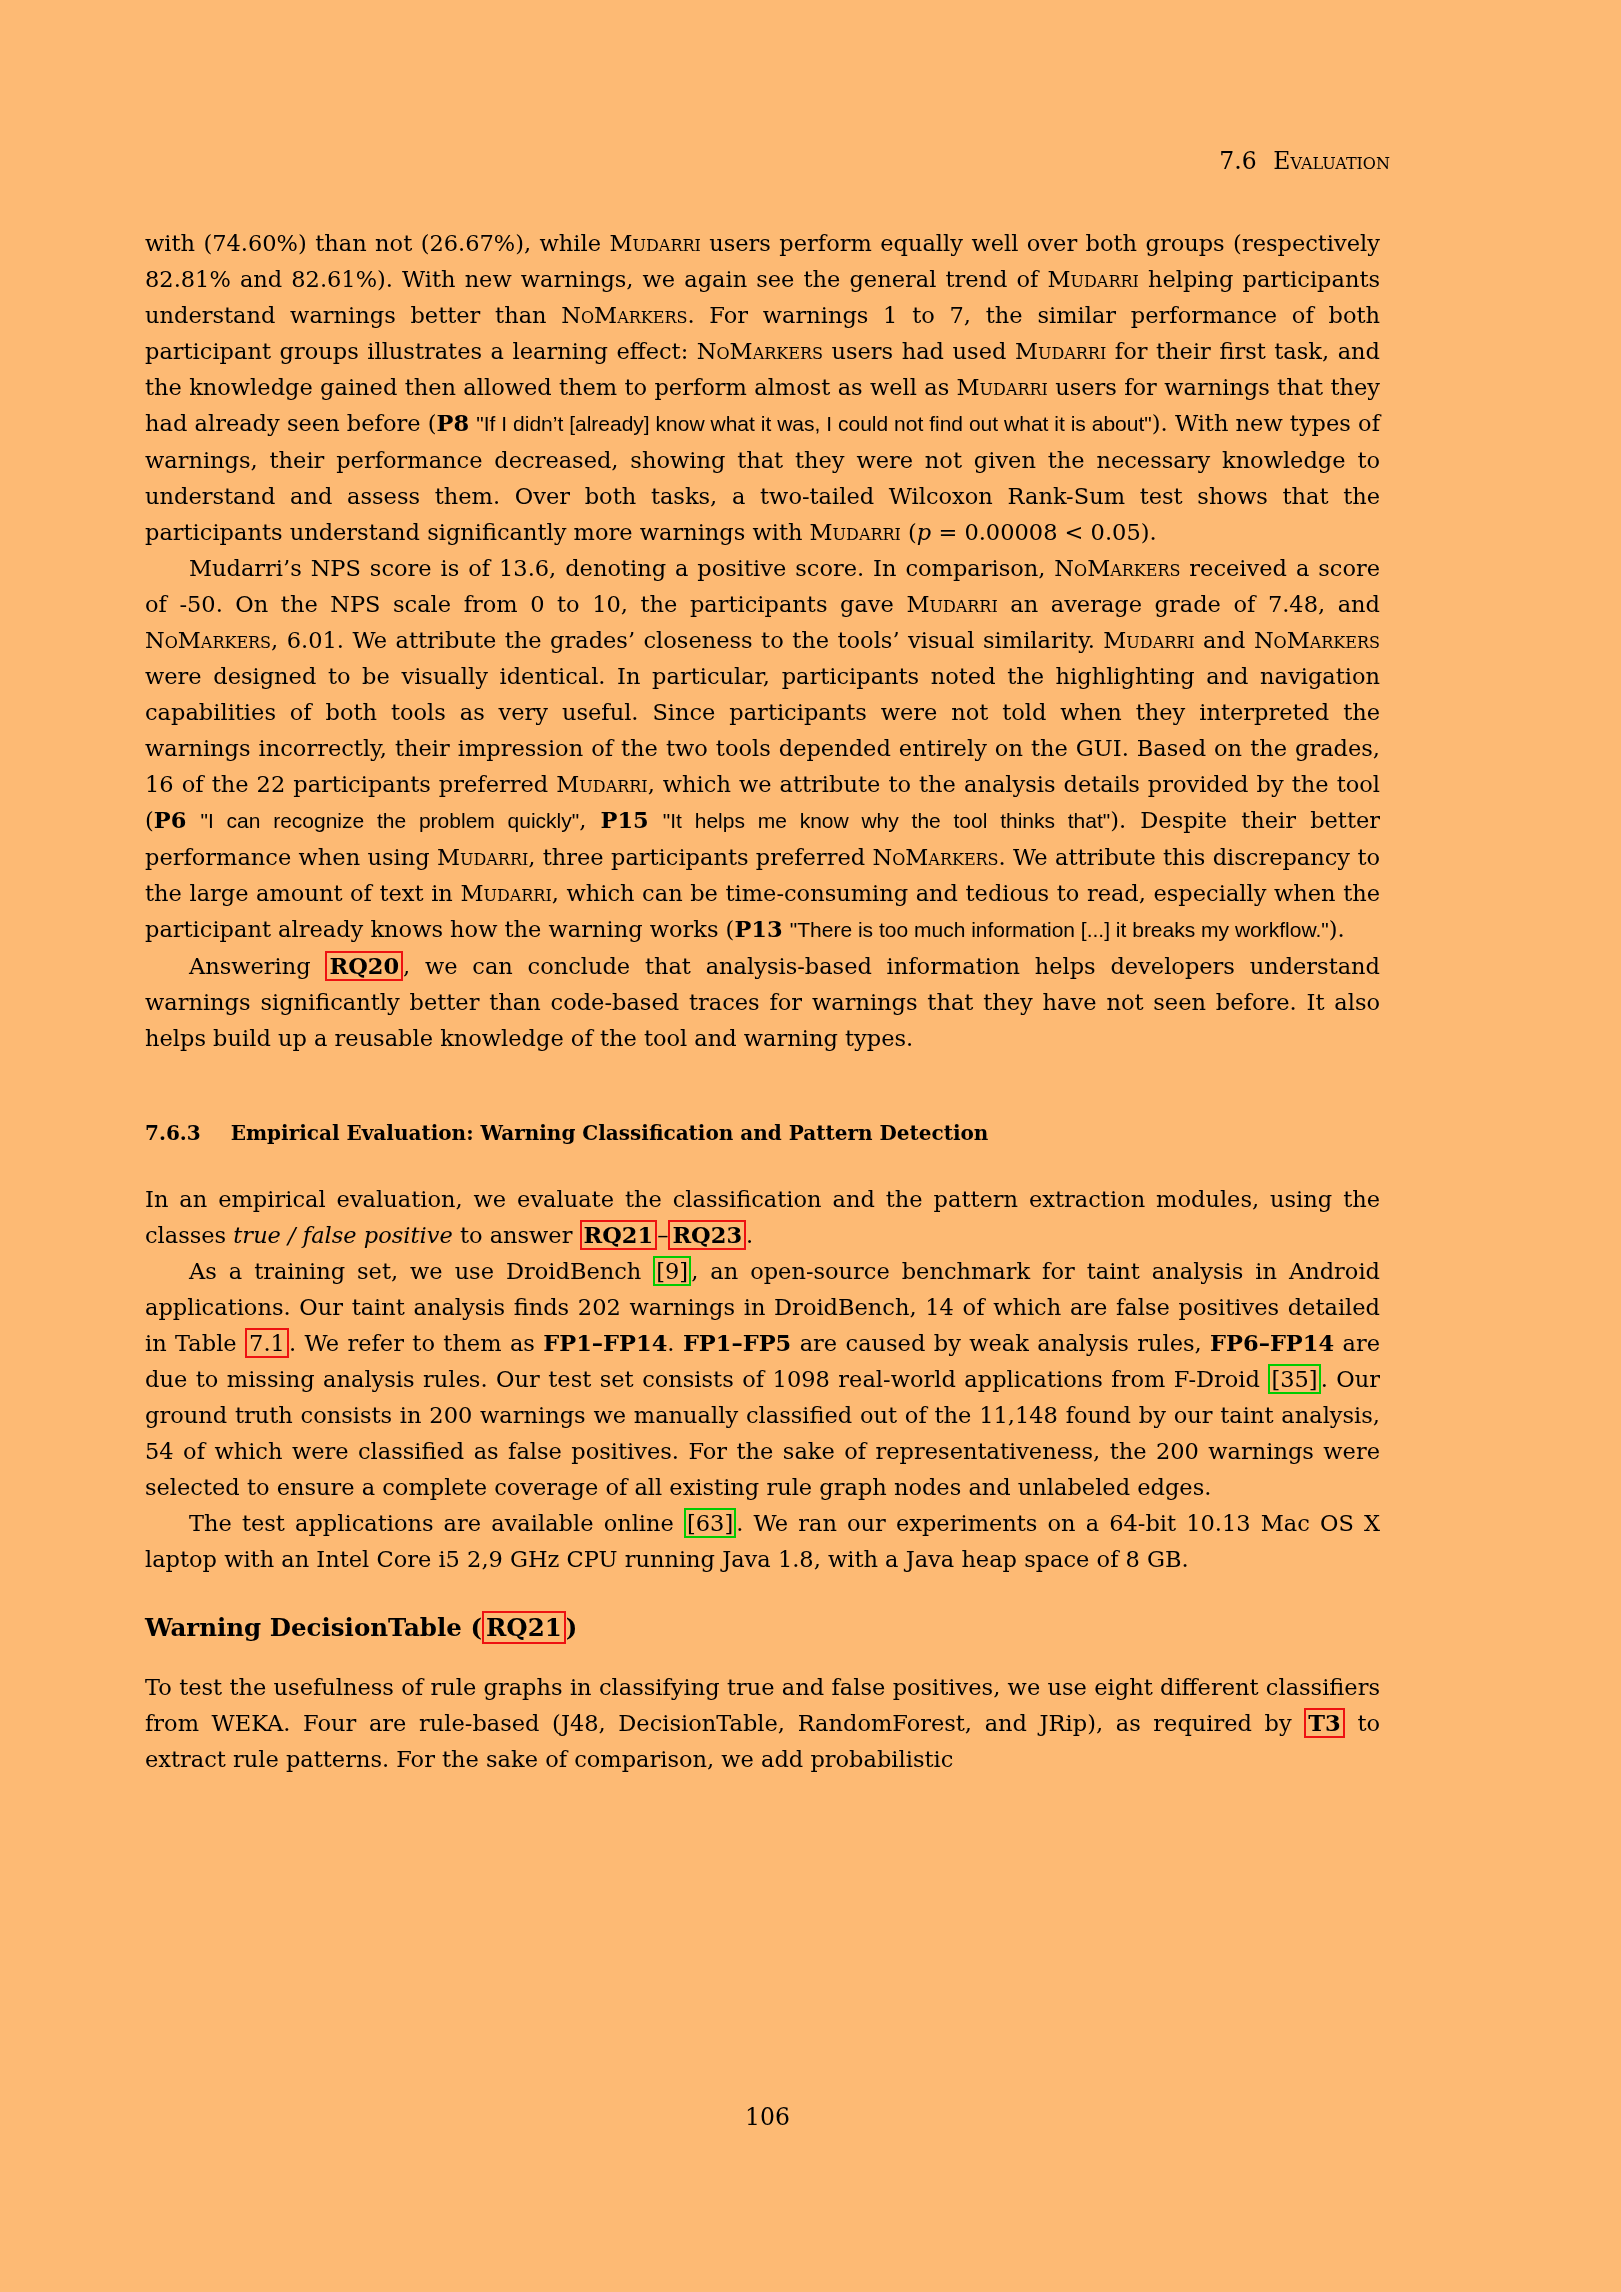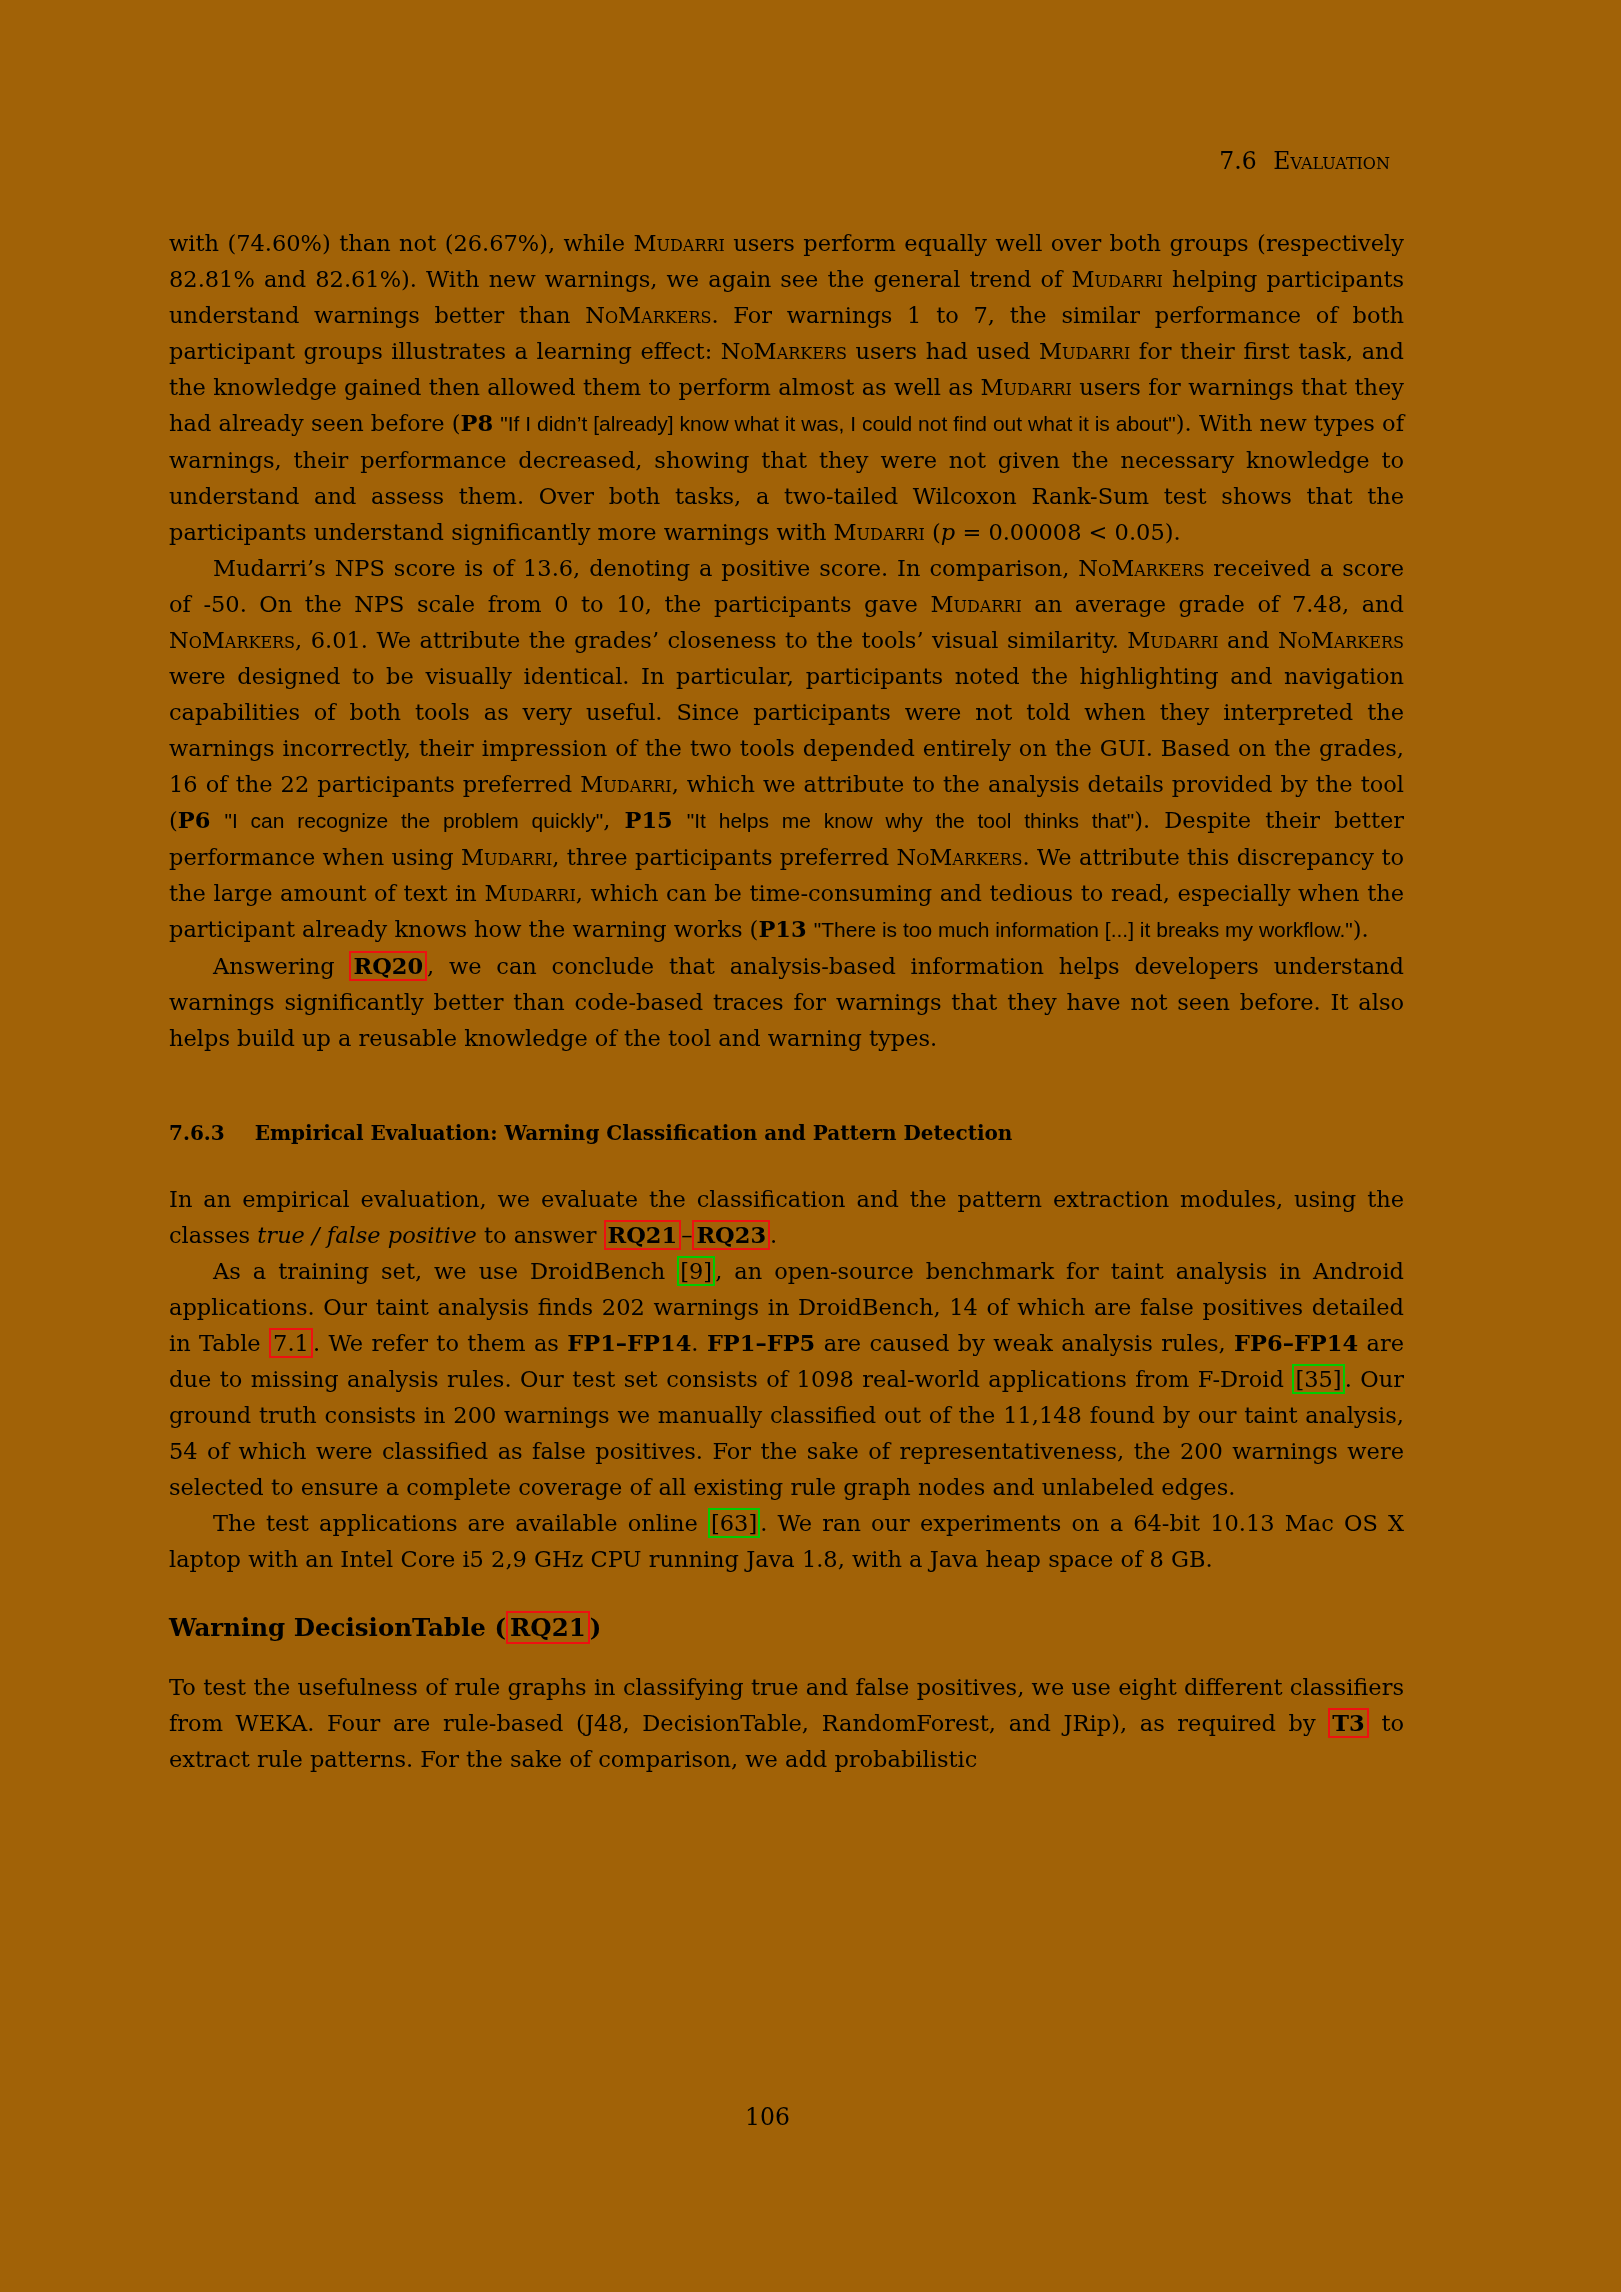--- a/index.html
+++ b/index.html
@@ -1,31 +1,31 @@
 <!DOCTYPE html>
 <html><head>
 <meta charset="utf-8">
 <style>
   html,body{margin:0;padding:0;background:#ffffff;}
   .page{
     position:relative;
     width:1621px;height:2293px;
-    background:#a16207;
+    background:#fdba74;
     font-family:"DejaVu Serif", serif;
     color:#000;
     overflow:hidden;
   }
   .running-header{
     position:absolute;top:147px;left:155px;width:1235px;
     text-align:right;font-size:23.5px;white-space:nowrap;
   }
   .running-header .h-sec-num{margin-right:16.7px;}
   .sc{font-variant:small-caps;}
   .content{
-    position:absolute;top:225px;left:169px;width:1235px;
+    position:absolute;top:225px;left:145px;width:1235px;
   }
   p.para{
     margin:0;
     font-size:22.5px;line-height:36px;
     text-align:justify;
     text-justify:inter-word;
   }
   p.para.indent{text-indent:44px;}
   .b{font-weight:bold;}
   .i{font-style:italic;}

